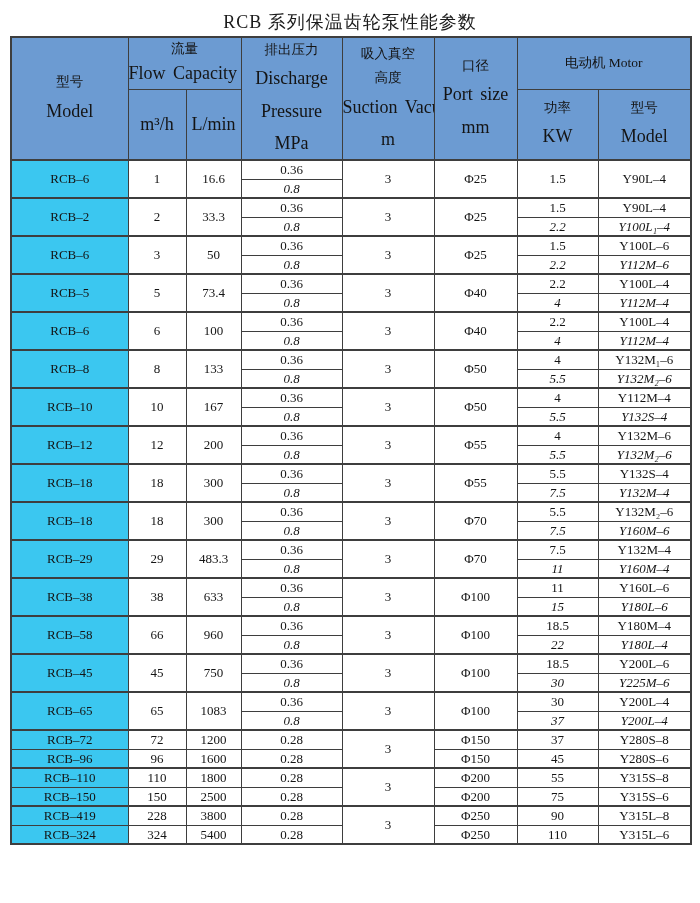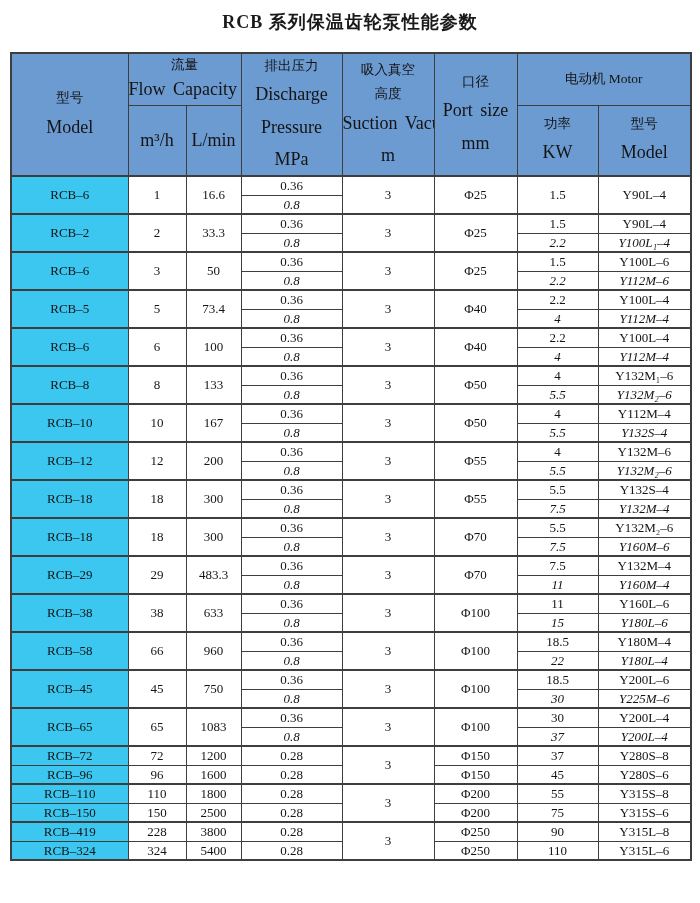--- a/index.html
+++ b/index.html
@@ -9,22 +9,22 @@
     --grid-sub:#7d7d7d;
     --txt:#141414;
   }
   *{box-sizing:border-box;}
   html,body{margin:0;padding:0;}
   body{
     width:700px;height:903px;background:#ffffff;color:var(--txt);
     font-family:"Liberation Serif","DejaVu Serif",serif;
   }
   .title{
-    height:52px;padding-top:10px;text-align:center;
-    font-size:18px;font-weight:bold;letter-spacing:1px;color:#1a1a1a;
+    height:36px;padding-top:10px;text-align:center;
+    font-size:18px;font-weight:normal;letter-spacing:1px;color:#1a1a1a;
   }
   table.perf{
     border-collapse:collapse;table-layout:fixed;
     width:680px;margin-left:10px;
     border:2px solid var(--grid);
   }
   th,td{
     border:1px solid var(--grid);
     text-align:center;vertical-align:middle;
     padding:0;font-size:13px;color:var(--txt);

